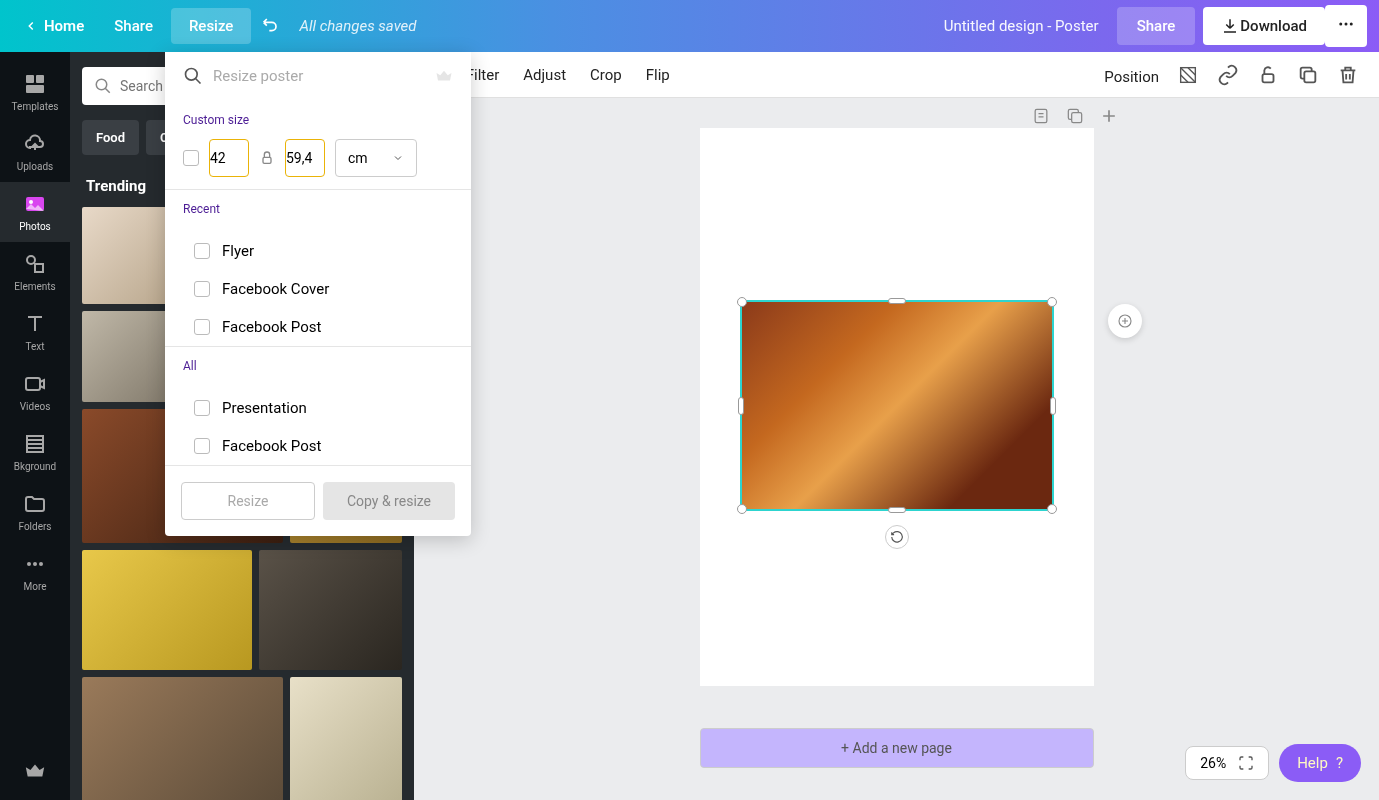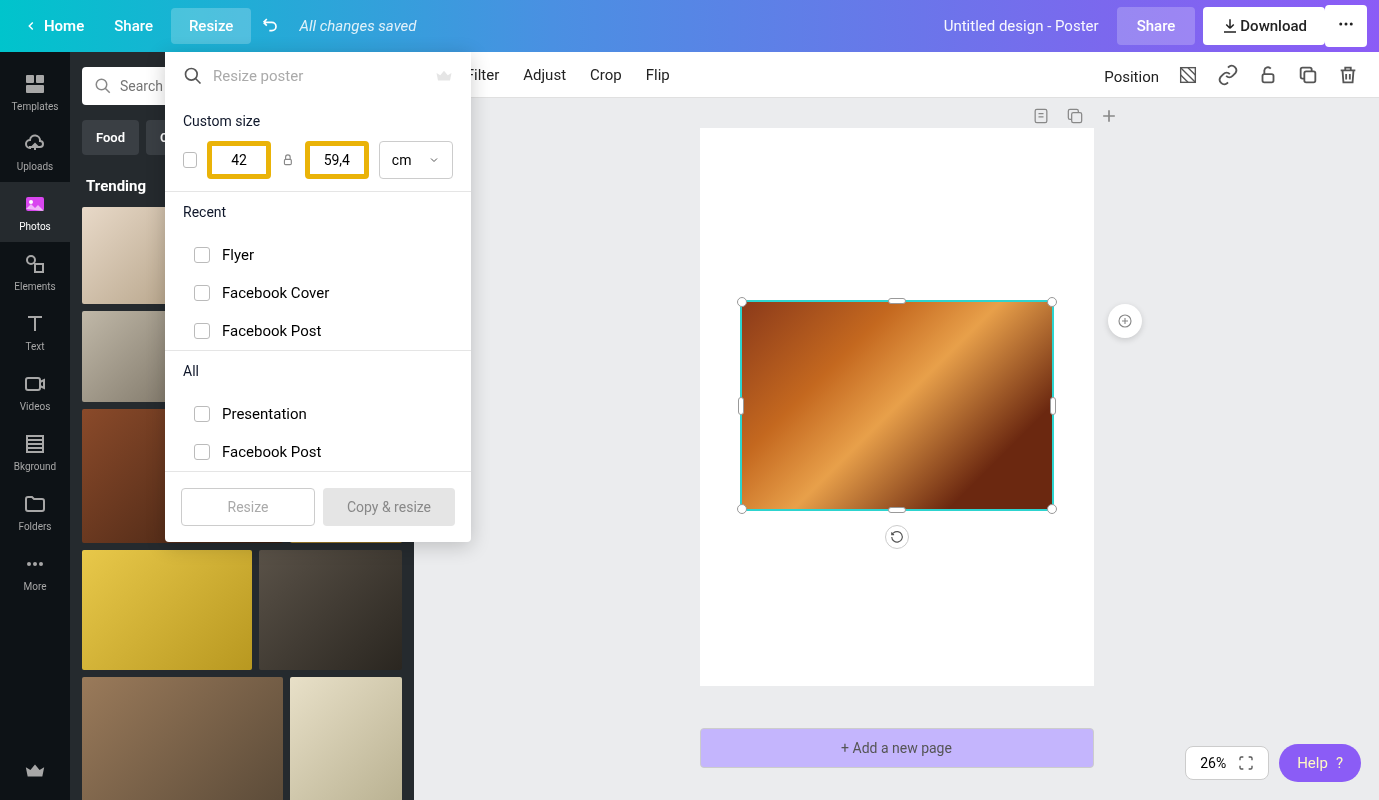--- a/index.html
+++ b/index.html
@@ -37,24 +37,24 @@
 .t7{width:170px;height:120px;background:linear-gradient(135deg,#e8c84a,#b89820)}
 .t8{width:143px;height:120px;background:linear-gradient(135deg,#5a5248,#2a2620)}
 .t9{width:201px;height:134px;background:linear-gradient(135deg,#9a7a5a,#5a4a38)}
 .t10{width:112px;height:134px;background:linear-gradient(135deg,#e8e0c8,#b8b090)}
 .resize-panel{position:absolute;left:165px;top:52px;width:306px;background:#fff;border-radius:0 0 4px 4px;box-shadow:0 4px 20px rgba(0,0,0,.2);z-index:100}
 .rp-search{display:flex;align-items:center;padding:14px 18px;gap:10px;border-bottom:1px solid transparent}
 .rp-search input{border:none;outline:none;font-size:15px;flex:1;color:#999}
 .rp-search input::placeholder{color:#aaa}
 .rp-crown{opacity:.3}
 .rp-section{padding:12px 18px}
-.rp-label{font-size:14px;color:#0f172a;margin-bottom:12px}
+.rp-label{font-size:12px;color:#4c1d95;margin-bottom:12px}
 .size-row{display:flex;align-items:center;gap:10px}
 .chk{width:16px;height:16px;border:1.5px solid #bbb;border-radius:3px;cursor:pointer}
-.size-input{width:64px;height:38px;border:5px solid #eab308;border-radius:4px;text-align:center;font-size:14px}
+.size-input{width:40px;height:38px;border:1px solid #eab308;border-radius:4px;font-size:14px}
 .lock-i{color:#888}
 .unit-sel{width:82px;height:38px;border:1px solid #ccc;border-radius:4px;display:flex;align-items:center;justify-content:space-between;padding:0 12px;font-size:14px;cursor:pointer}
 .rp-divider{height:1px;background:#e5e5e5}
 .opt-row{display:flex;align-items:center;gap:12px;padding:10px 29px;font-size:15px;cursor:pointer}
 .rp-actions{display:flex;gap:8px;padding:16px}
 .rp-btn{flex:1;height:38px;border-radius:4px;font-size:14px;display:flex;align-items:center;justify-content:center;cursor:pointer}
 .rp-btn.outline{border:1px solid #ccc;color:#aaa}
 .rp-btn.filled{background:#e5e5e5;color:#888}
 .canvas-area{position:absolute;left:414px;top:52px;right:0;height:748px;background:#ebecee}
 .toolbar2{height:46px;background:#fff;display:flex;align-items:center;padding:0 20px;gap:24px;border-bottom:1px solid #e0e0e0}

